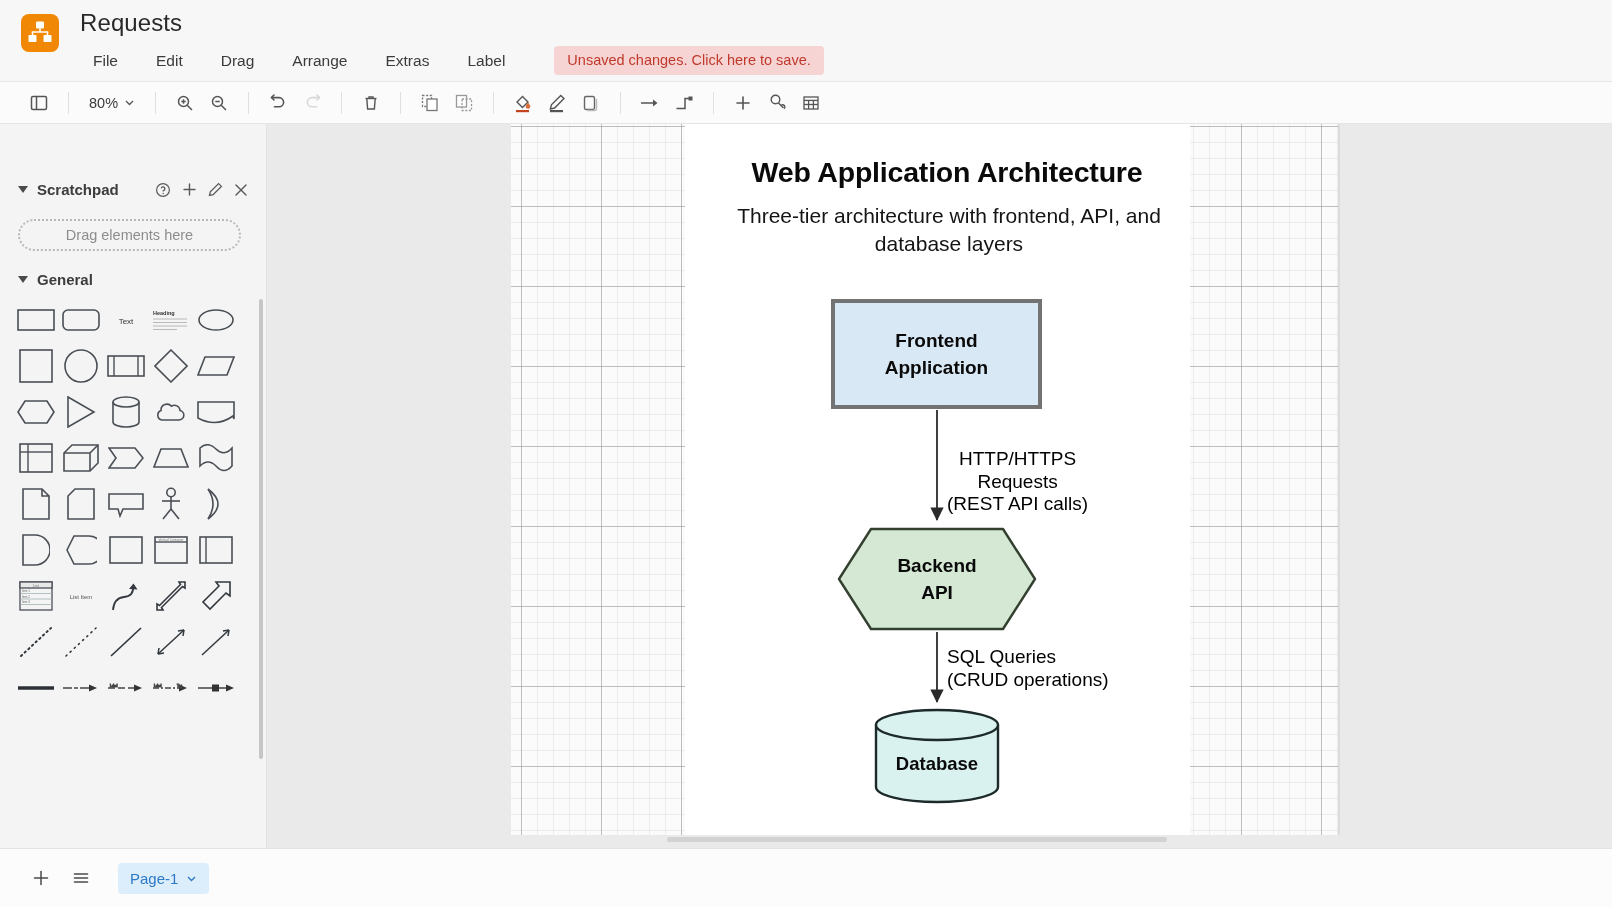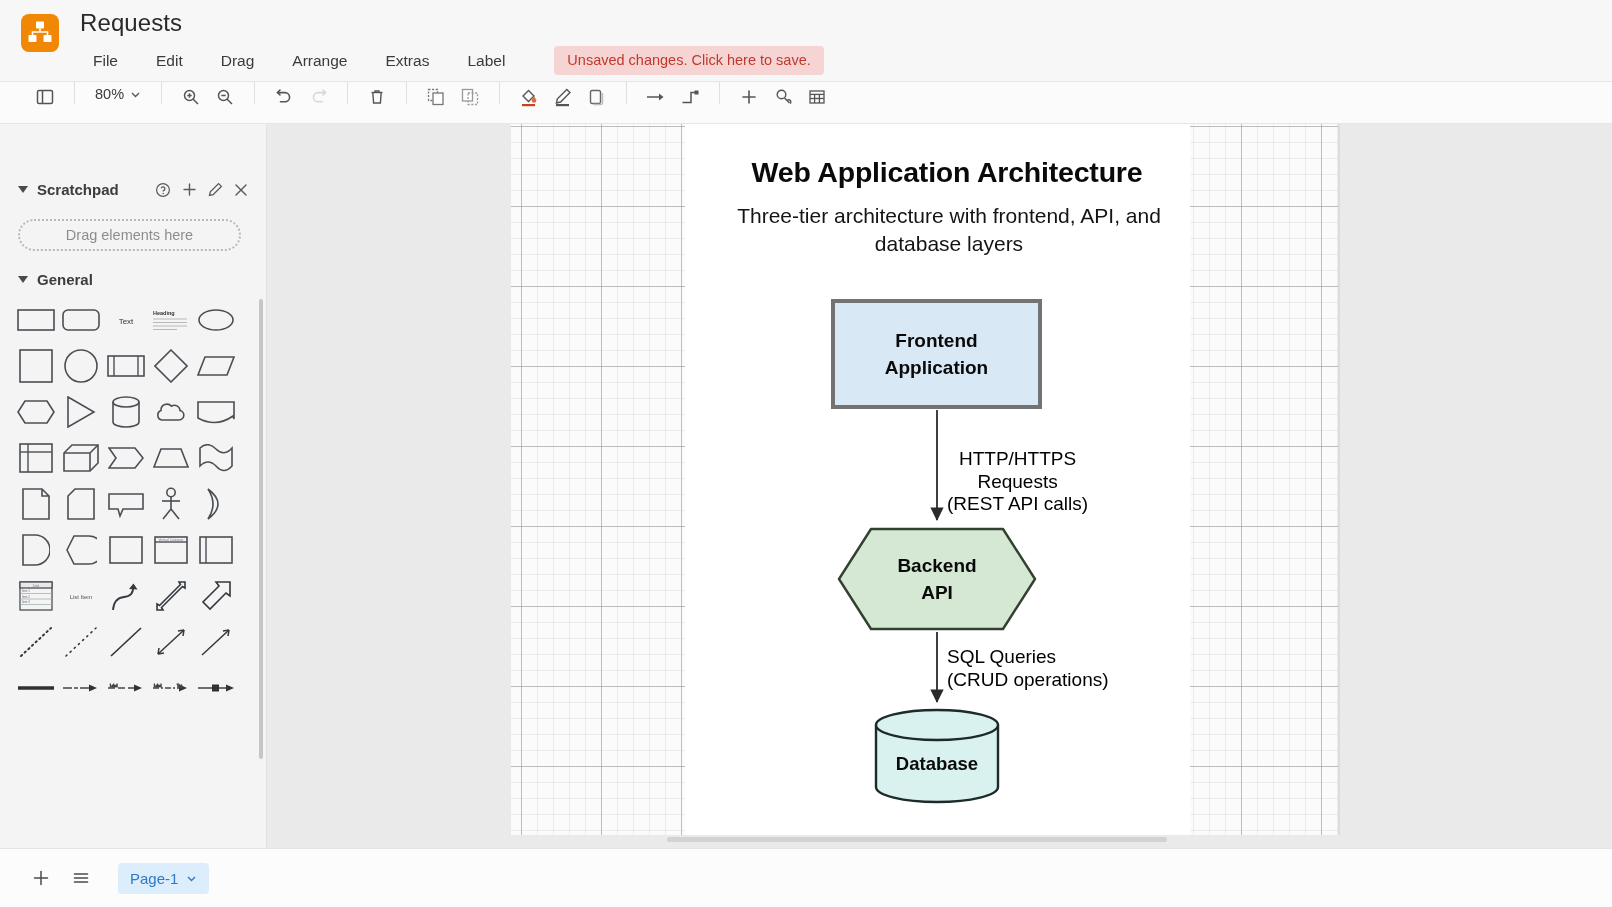--- a/index.html
+++ b/index.html
@@ -37,21 +37,21 @@
   .unsaved-banner {
     margin-left:22px; background:#f6d4d4; color:#c0392b;
     font-size:14.5px; padding:6px 13px 7px 13px; border-radius:4px; cursor:pointer;
     white-space:nowrap;
   }
 
   
   .toolbar {
     position:absolute; left:0; top:82px; width:1612px; height:42px;
     background:#fbfbfb; border-bottom:1px solid #e6e6e6;
-    display:flex; align-items:flex-start; padding-left:28px;
+    display:flex; align-items:center; padding-left:22px;
   }
   .tb-btn {
     width:34px; height:30px; display:flex; align-items:center; justify-content:center;
     cursor:pointer; border-radius:4px; color:#555;
   }
   .tb-btn.disabled { opacity:0.35; cursor:default; }
   .tb-sep { width:1px; height:22px; background:#e0e0e0; margin:0 12px; }
   .zoom-box {
     display:flex; align-items:center; gap:6px; cursor:pointer; padding:4px 8px;
     border-radius:4px; font-size:14.5px; color:#3b3b3b;

